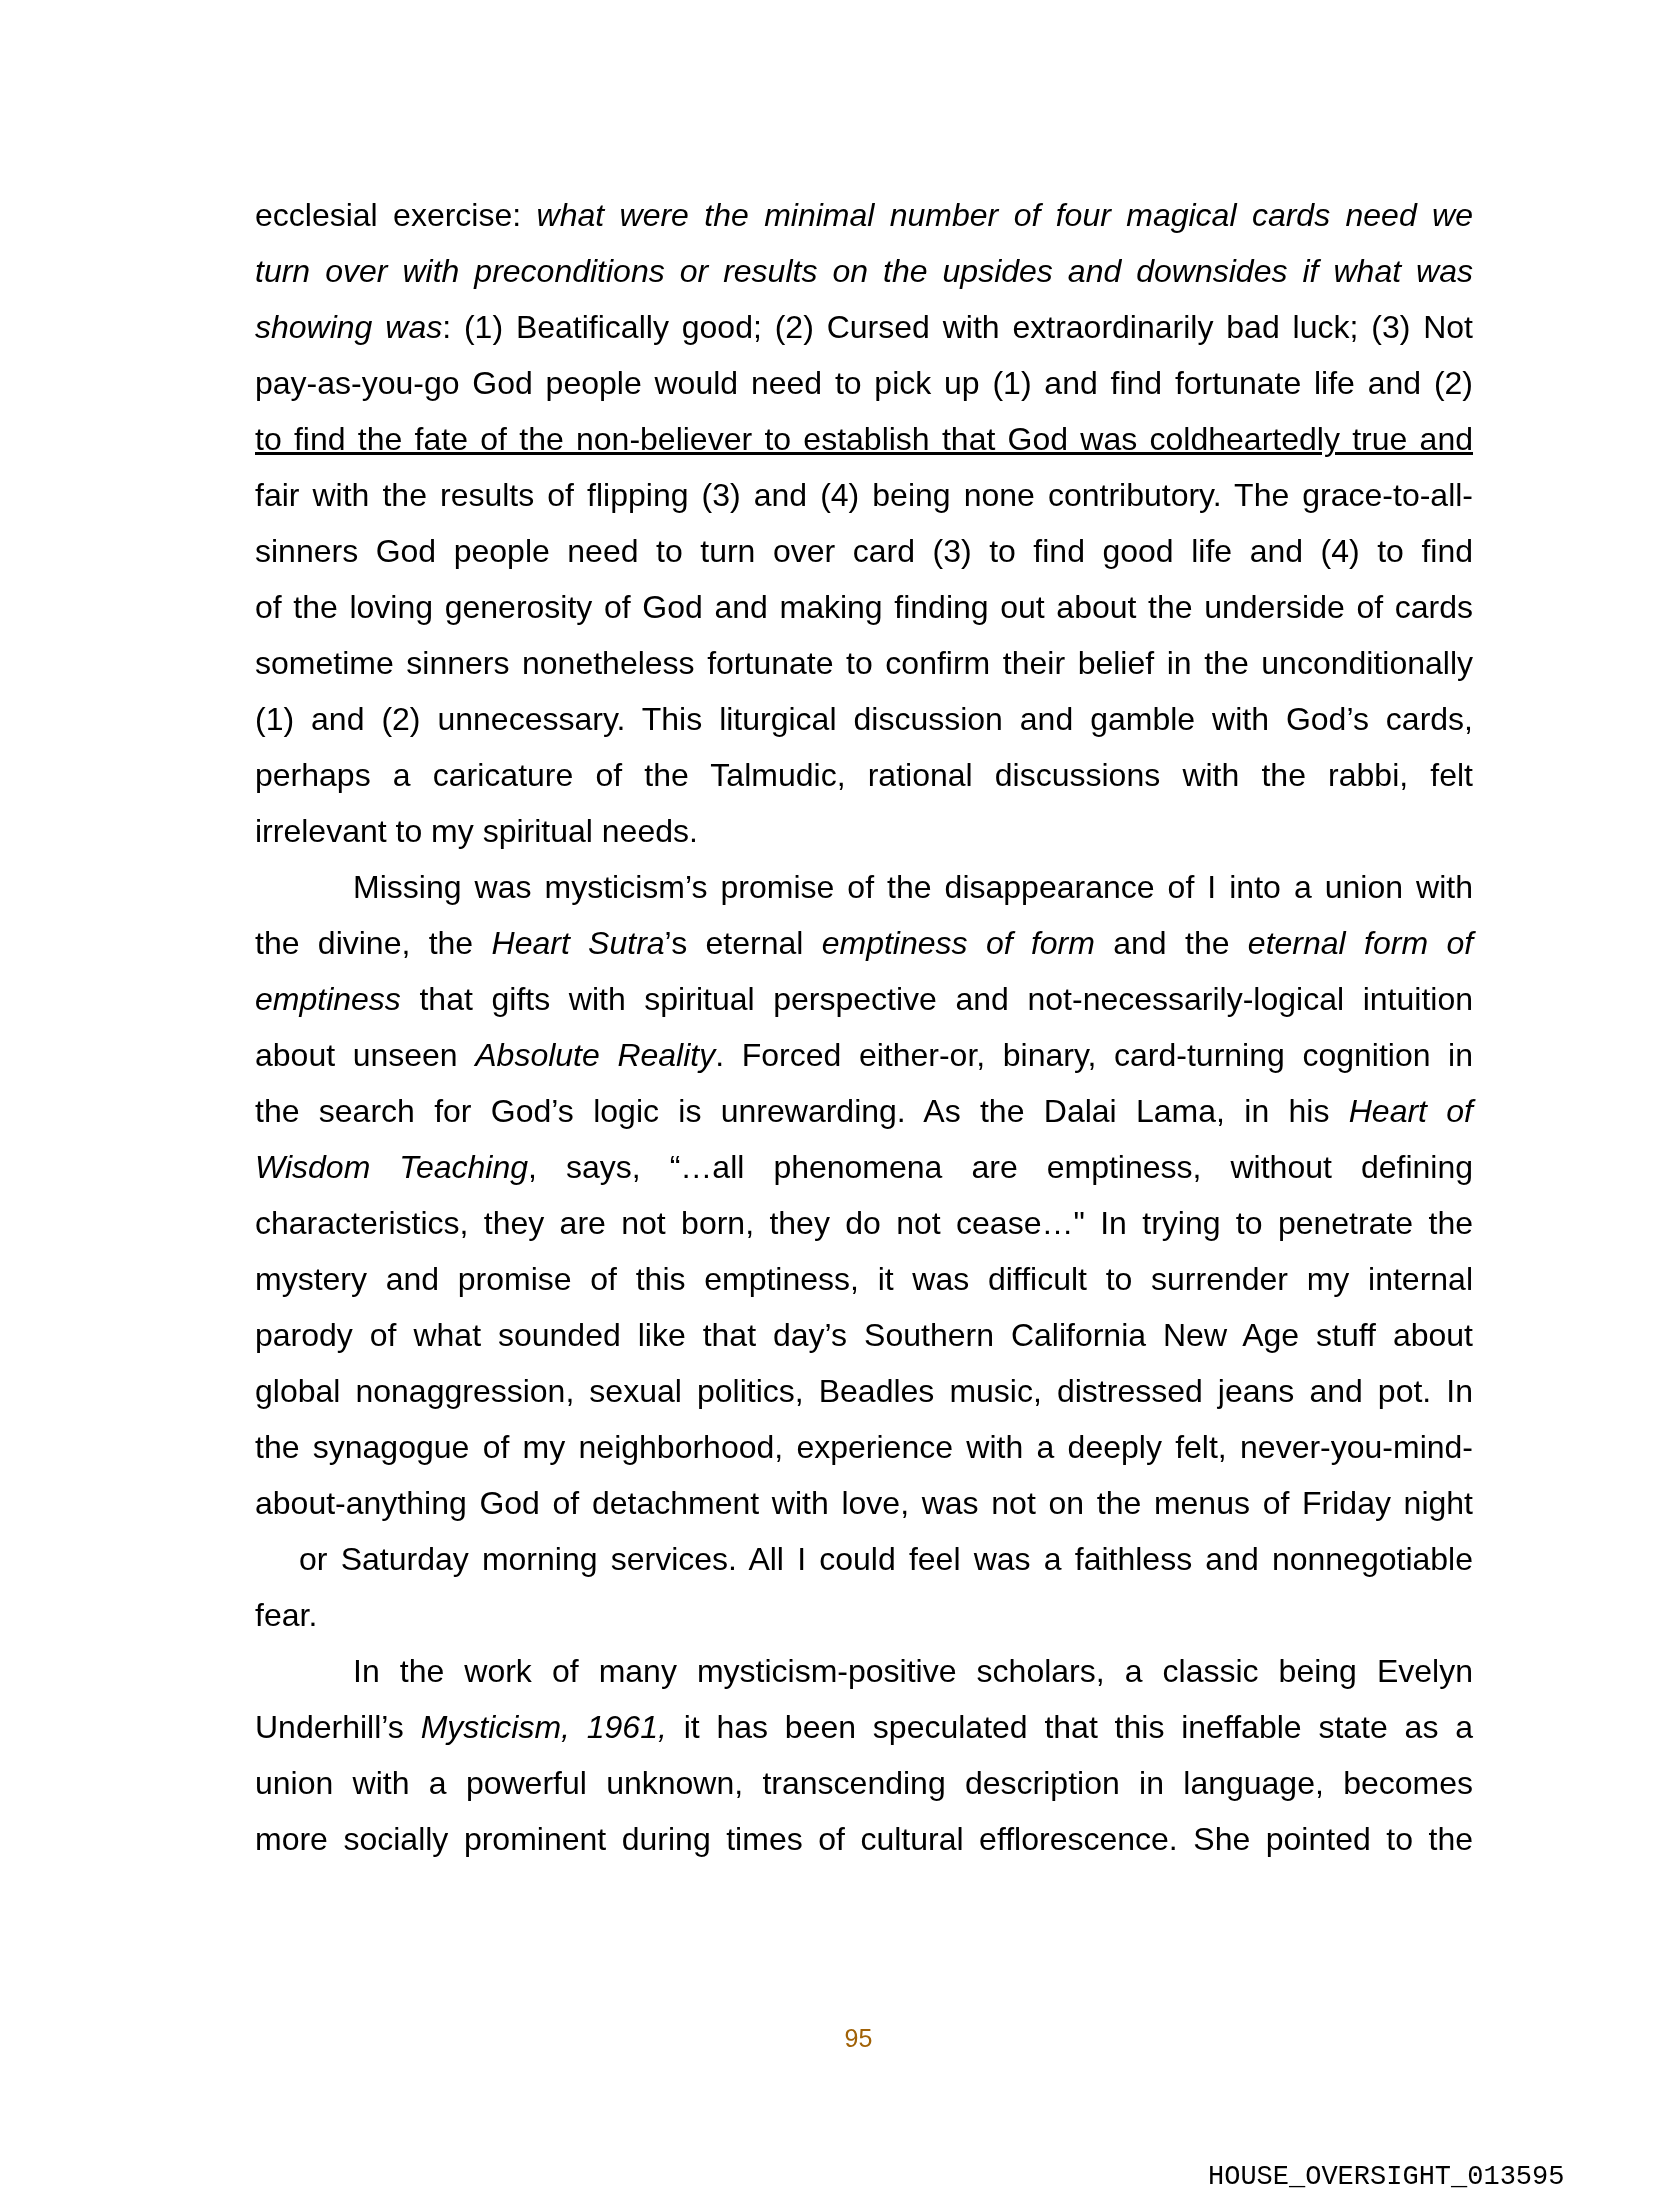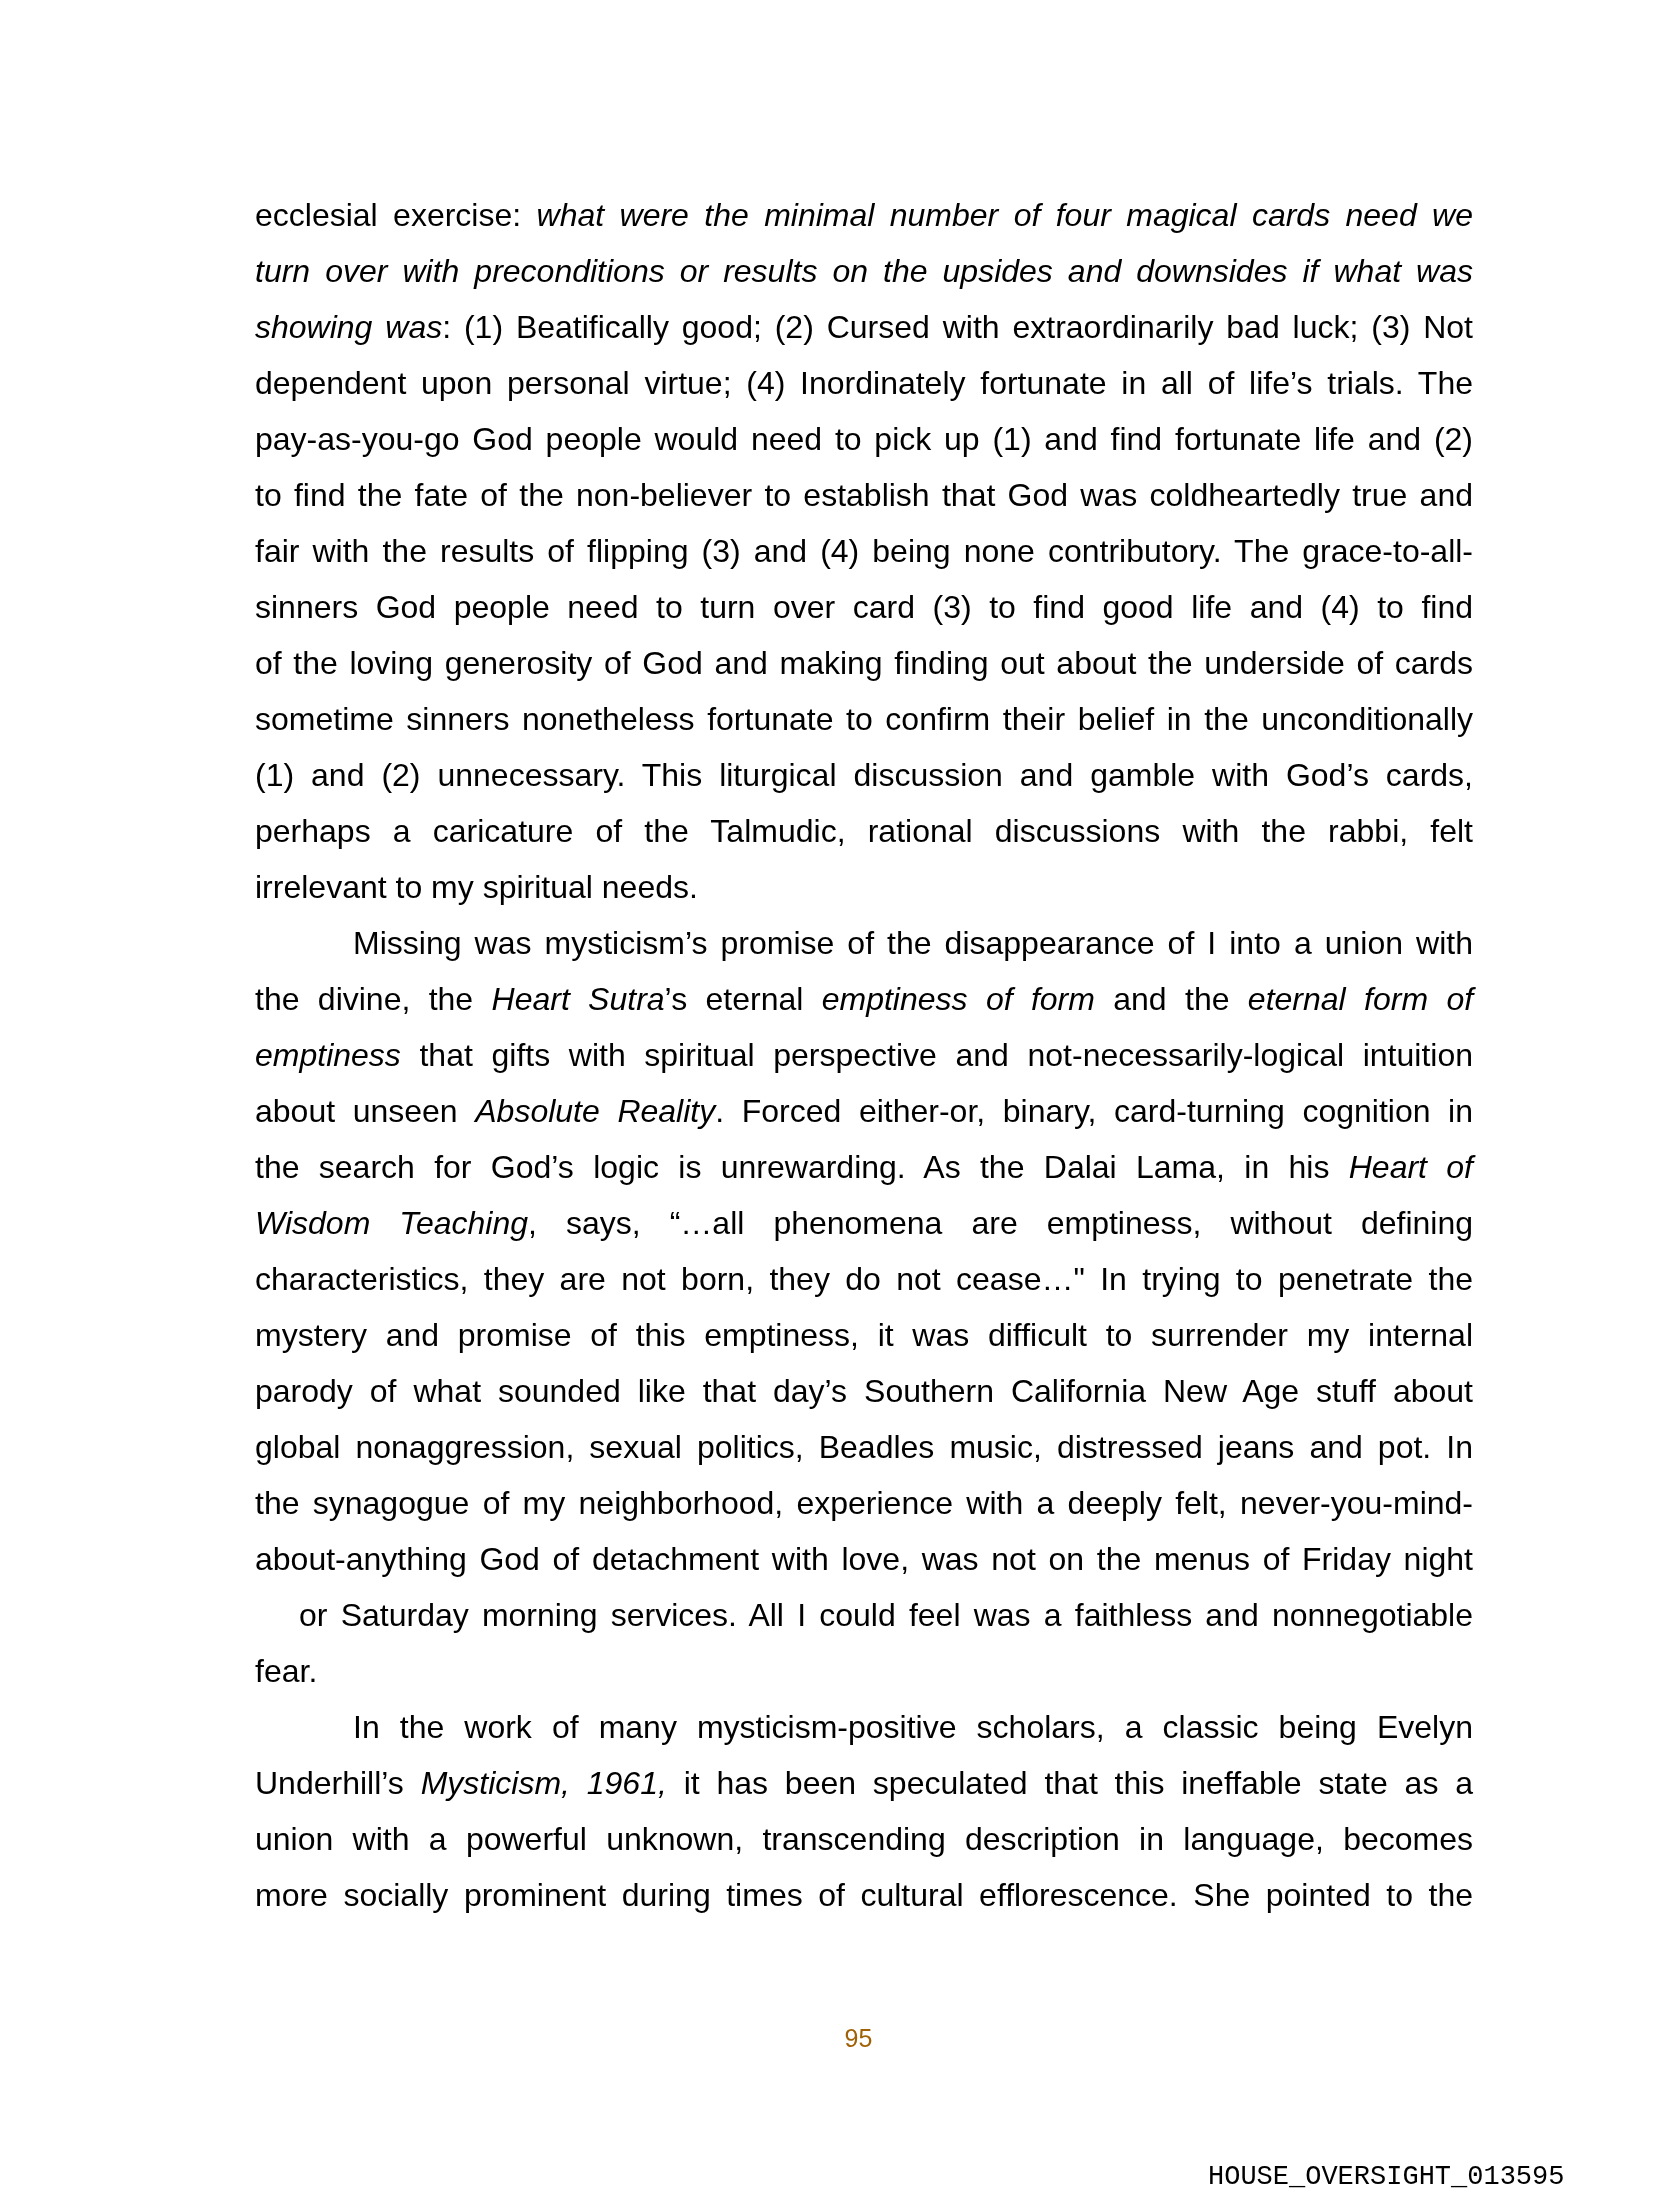--- a/index.html
+++ b/index.html
@@ -50,23 +50,22 @@
 </style>
 </head>
 <body>
 
 <div class="page">
   <div class="body-text" id="body-text">
       <div class="paragraph">
         <div class="line" style="white-space: normal;"><span class="seg">ecclesial exercise: </span><span class="seg italic">what were the minimal number of four magical cards need we</span></div>
         <div class="line" style="white-space: normal;"><span class="seg italic">turn over with preconditions or results on the upsides and downsides if what was</span></div>
         <div class="line" style="white-space: normal;"><span class="seg italic">showing was</span><span class="seg">: (1) Beatifically good; (2) Cursed with extraordinarily bad luck; (3) Not</span></div>
-        <div class="line" style="white-space: normal;"><span class="seg">dependent upon personal virtue; (4) Inordinately fortunate in all of life’s trials. The</span></div>
         <div class="line" style="white-space: normal;"><span class="seg">pay-as-you-go God people would need to pick up (1) and find fortunate life and (2)</span></div>
-        <div class="line" style="white-space: normal;"><span class="seg">to find the fate of the non-believer to establish that God was coldheartedly true and</span></div>
+        <div class="line" style="white-space: normal; text-decoration: underline;"><span class="seg">to find the fate of the non-believer to establish that God was coldheartedly true and</span></div>
         <div class="line" style="white-space: normal;"><span class="seg">fair with the results of flipping (3) and (4) being none contributory. The grace-to-all-</span></div>
         <div class="line" style="white-space: normal;"><span class="seg">sinners God people need to turn over card (3) to find good life and (4) to find</span></div>
         <div class="line" style="white-space: normal;"><span class="seg">of the loving generosity of God and making finding out about the underside of cards</span></div>
         <div class="line" style="white-space: normal;"><span class="seg">sometime sinners nonetheless fortunate to confirm their belief in the unconditionally</span></div>
         <div class="line" style="white-space: normal;"><span class="seg">(1) and (2) unnecessary. This liturgical discussion and gamble with God’s cards,</span></div>
         <div class="line" style="white-space: normal;"><span class="seg">perhaps a caricature of the Talmudic, rational discussions with the rabbi, felt</span></div>
         <div class="line last" style="white-space: normal;"><span class="seg">irrelevant to my spiritual needs.</span></div>
       </div>
       <div class="paragraph">
         <div class="line indent" style="white-space: normal;"><span class="seg">Missing was mysticism’s promise of the disappearance of I into a union with</span></div>

